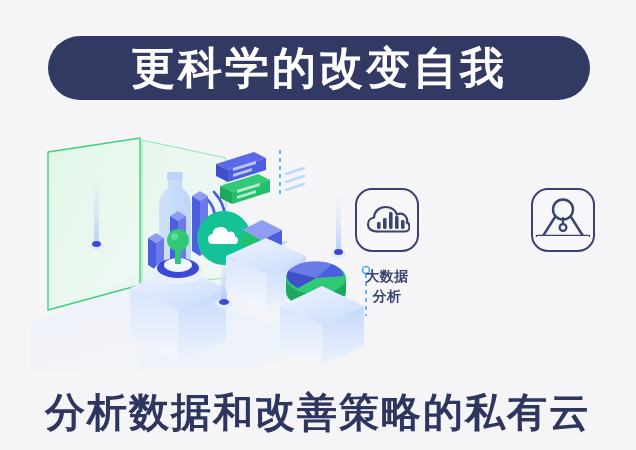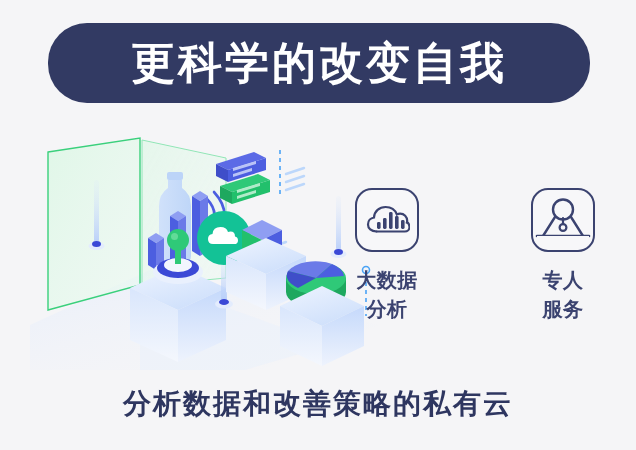--- a/index.html
+++ b/index.html
@@ -15,23 +15,23 @@
     width: 636px;
     height: 450px;
     background: #f5f5f7;
     overflow: hidden;
   }
 
   
   .title-pill {
     position: absolute;
     left: 48px;
-    top: 23px;
+    top: 36px;
     width: 542px;
-    height: 80px;
+    height: 64px;
     background: #323a63;
     border-radius: 39px;
     display: flex;
     align-items: center;
     justify-content: center;
     box-sizing: border-box;
   }
   .title-text {
     color: #ffffff;
     font-size: 44px;
@@ -42,21 +42,21 @@
   }
 
   
   .caption {
     position: absolute;
     left: 0;
     top: 385px;
     width: 636px;
     text-align: center;
     color: #2e3660;
-    font-size: 28px;
+    font-size: 40px;
     font-weight: bold;
     letter-spacing: 2px;
     white-space: nowrap;
   }
 
   
   .stage {
     position: absolute;
     left: 30px;
     top: 120px;
@@ -88,21 +88,21 @@
     background: #f7f7f9;
     box-sizing: border-box;
     display: flex;
     align-items: center;
     justify-content: center;
     overflow: hidden;
   }
   .feature-label {
     margin-top: 14px;
     color: #3b4370;
-    font-size: 20px;
+    font-size: 14px;
     font-weight: bold;
     line-height: 1.45;
     text-align: center;
     letter-spacing: 0.5px;
     white-space: nowrap;
   }
 </style>
 </head>
 <body>
 
@@ -315,22 +315,18 @@
       <div class="feature-icon">
         <svg width="56" height="48" viewBox="0 0 56 48">
           <circle cx="28" cy="13.5" r="10" fill="none" stroke="#3b4370" stroke-width="2.4"></circle>
           <path d="M20,21 L8,40 M36,21 L48,40" fill="none" stroke="#3b4370" stroke-width="2.4" stroke-linecap="round"></path>
           <path d="M28,22 L28,28" fill="none" stroke="#3b4370" stroke-width="2.2" stroke-linecap="round"></path>
           <circle cx="28" cy="31.5" r="3.4" fill="none" stroke="#3b4370" stroke-width="2.2"></circle>
           <line x1="2" y1="40" x2="54" y2="40" stroke="#3b4370" stroke-width="2.6" stroke-linecap="round"></line>
           <rect x="2" y="40" width="52" height="6" fill="#f7f7f9"></rect>
         </svg>
       </div>
-      <div class="feature-label">
-        <div>专人</div>
-        <div>服务</div>
-      </div>
     </div>
   </div>
 
   <div class="caption">分析数据和改善策略的私有云</div>
 
 </div>
 
 </body></html>

